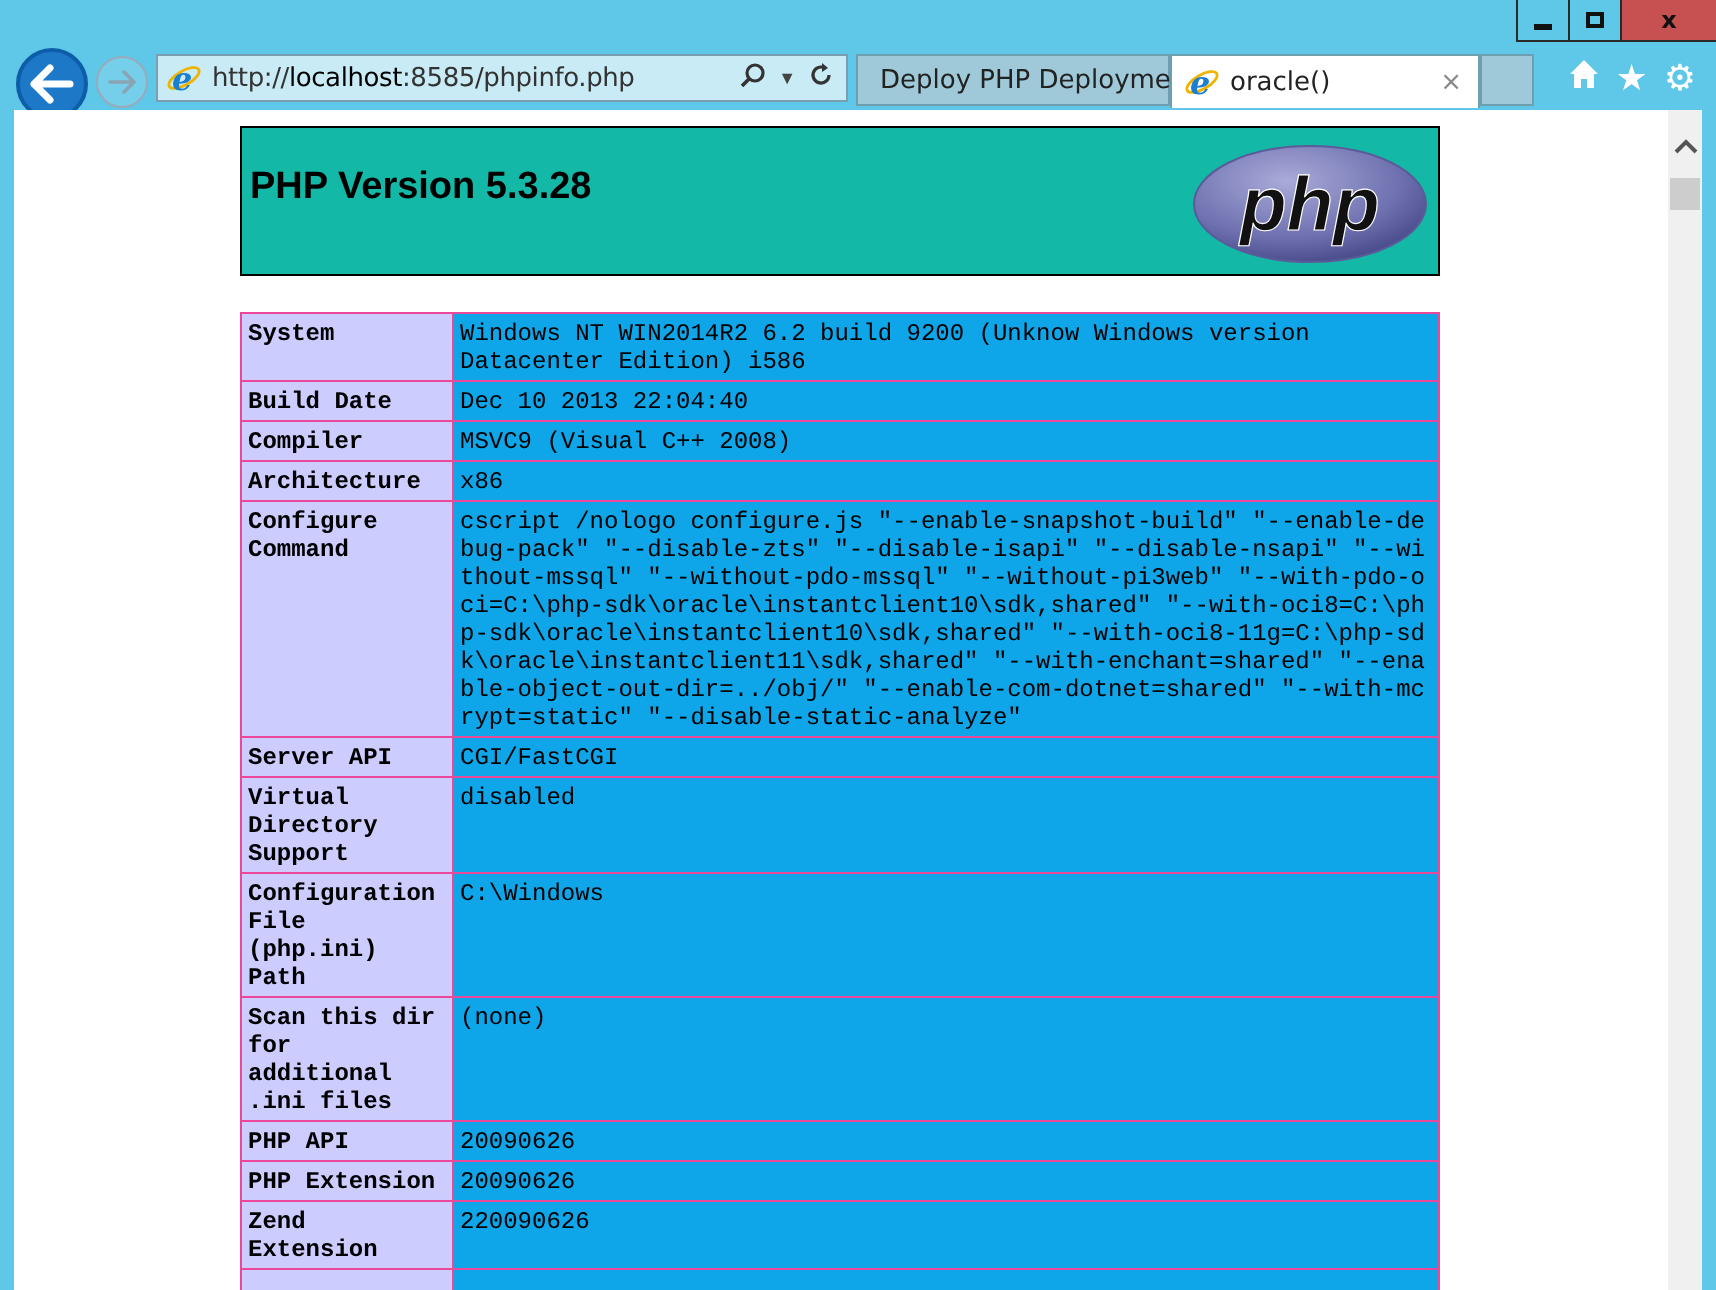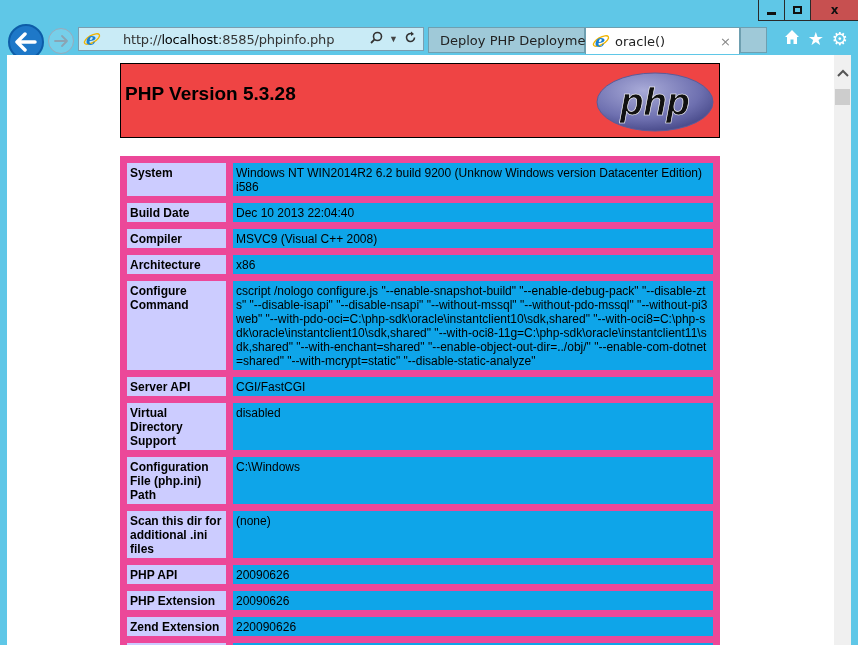--- a/index.html
+++ b/index.html
@@ -14,21 +14,21 @@
   .min-glyph { width: 9px; height: 3px; background: #111; margin-top: 6px; }
   .max-glyph { width: 9px; height: 8px; border: 2px solid #111; }
   .close-glyph { color: #111; font-weight: bold; font-size: 12px; font-family: "DejaVu Sans", sans-serif; }
 
   
   .navrow { position: absolute; left: 0; top: 22px; width: 858px; height: 34px; }
   .back-btn { position: absolute; left: 8px; top: 2px; width: 36px; height: 36px; border-radius: 50%; background: #1e78c8; border: 2px solid #0d5da8; display: flex; align-items: center; justify-content: center; cursor: pointer; }
   .fwd-btn { position: absolute; left: 48px; top: 6px; width: 26px; height: 26px; border-radius: 50%; border: 1px solid #9ab; background: rgba(255,255,255,0.15); display: flex; align-items: center; justify-content: center; cursor: pointer; }
   .addressbar { position: absolute; left: 78px; top: 5px; width: 346px; height: 24px; background: #c9ebf6; border: 1px solid #7a9eb0; display: flex; align-items: center; padding-left: 4px; }
   .ie-icon { width: 18px; height: 18px; flex: 0 0 18px; }
-  .url { margin-left: 22px; font-size: 13px; color: #333; font-family: "DejaVu Sans", sans-serif; letter-spacing: -0.2px; white-space: nowrap; flex: 1; }
+  .url { margin-left: 5px; font-size: 13px; color: #333; font-family: "DejaVu Sans", sans-serif; letter-spacing: -0.2px; white-space: nowrap; flex: 1; }
   .url b { font-weight: normal; color: #000; }
   .addr-tools { display: flex; align-items: center; gap: 6px; margin-right: 6px; color: #444; font-size: 13px; }
   .addr-tools span { cursor: pointer; }
 
   .tab { position: absolute; top: 5px; height: 26px; display: flex; align-items: center; padding-left: 6px; font-size: 13px; font-family: "DejaVu Sans", sans-serif; color: #222; white-space: nowrap; cursor: pointer; }
   .tab1 { left: 428px; width: 157px; background: #9fc9d8; border: 1px solid #6e9fb0; }
   .tab2 { left: 585px; width: 155px; background: #ffffff; border: 1px solid #6e9fb0; border-bottom: none; height: 27px; }
   .tab3 { left: 740px; width: 27px; background: #9fc9d8; border: 1px solid #6e9fb0; }
   .tab-close { position: absolute; right: 8px; color: #888; font-size: 13px; }
   .tab-label { margin-left: 5px; }
@@ -37,26 +37,26 @@
   .toolicons span { color: #fff; font-size: 18px; cursor: pointer; line-height: 18px; }
 
   
   .viewport { position: absolute; left: 7px; top: 55px; width: 827px; height: 590px; background: #ffffff; overflow: hidden; }
   .scrollbar { position: absolute; left: 834px; top: 55px; width: 17px; height: 590px; background: #f0f0f0; }
   .scroll-up { position: absolute; left: 2px; top: 12px; width: 13px; height: 12px; display:flex; align-items:center; justify-content:center; cursor: pointer; }
   .scroll-thumb { position: absolute; left: 1px; top: 34px; width: 15px; height: 16px; background: #cdcdcd; cursor: pointer; }
   .rightedge { position: absolute; left: 851px; top: 55px; width: 7px; height: 590px; background: #5fc7e7; }
 
   
-  .php-header { position: absolute; left: 113px; top: 8px; width: 600px; height: 75px; background: #ef4444; border: 1px solid #000; }
+  .php-header { position: absolute; left: 113px; top: 8px; width: 600px; height: 75px; background: #14b8a6; border: 1px solid #000; }
   .php-title { position: absolute; left: 4px; top: 19px; font-size: 19px; font-weight: bold; color: #000; font-family: "Liberation Sans", sans-serif; }
   .php-logo { position: absolute; right: 4px; top: 7px; width: 120px; height: 62px; }
 
   table.info { position: absolute; left: 113px; top: 101px; width: 600px; border-collapse: collapse; font-size: 12px; font-family: "Liberation Sans", sans-serif; }
-  table.info td { border: 7px solid #ec4899; vertical-align: top; padding: 3px 3px 2px 3px; line-height: 14px; }
+  table.info td { border: 1px solid #ec4899; vertical-align: top; padding: 3px 3px 2px 3px; line-height: 14px; font-family: Liberation Mono, monospace; }
   td.e { background: #ccccff; font-weight: bold; color: #000; width: 106px; }
   td.v { background: #0ea5e9; color: #000; }
 </style>
 </head>
 <body>
 
 <div class="titlebar">
   <div class="win-controls">
     <div class="win-btn">
         <div class="min-glyph"></div>

